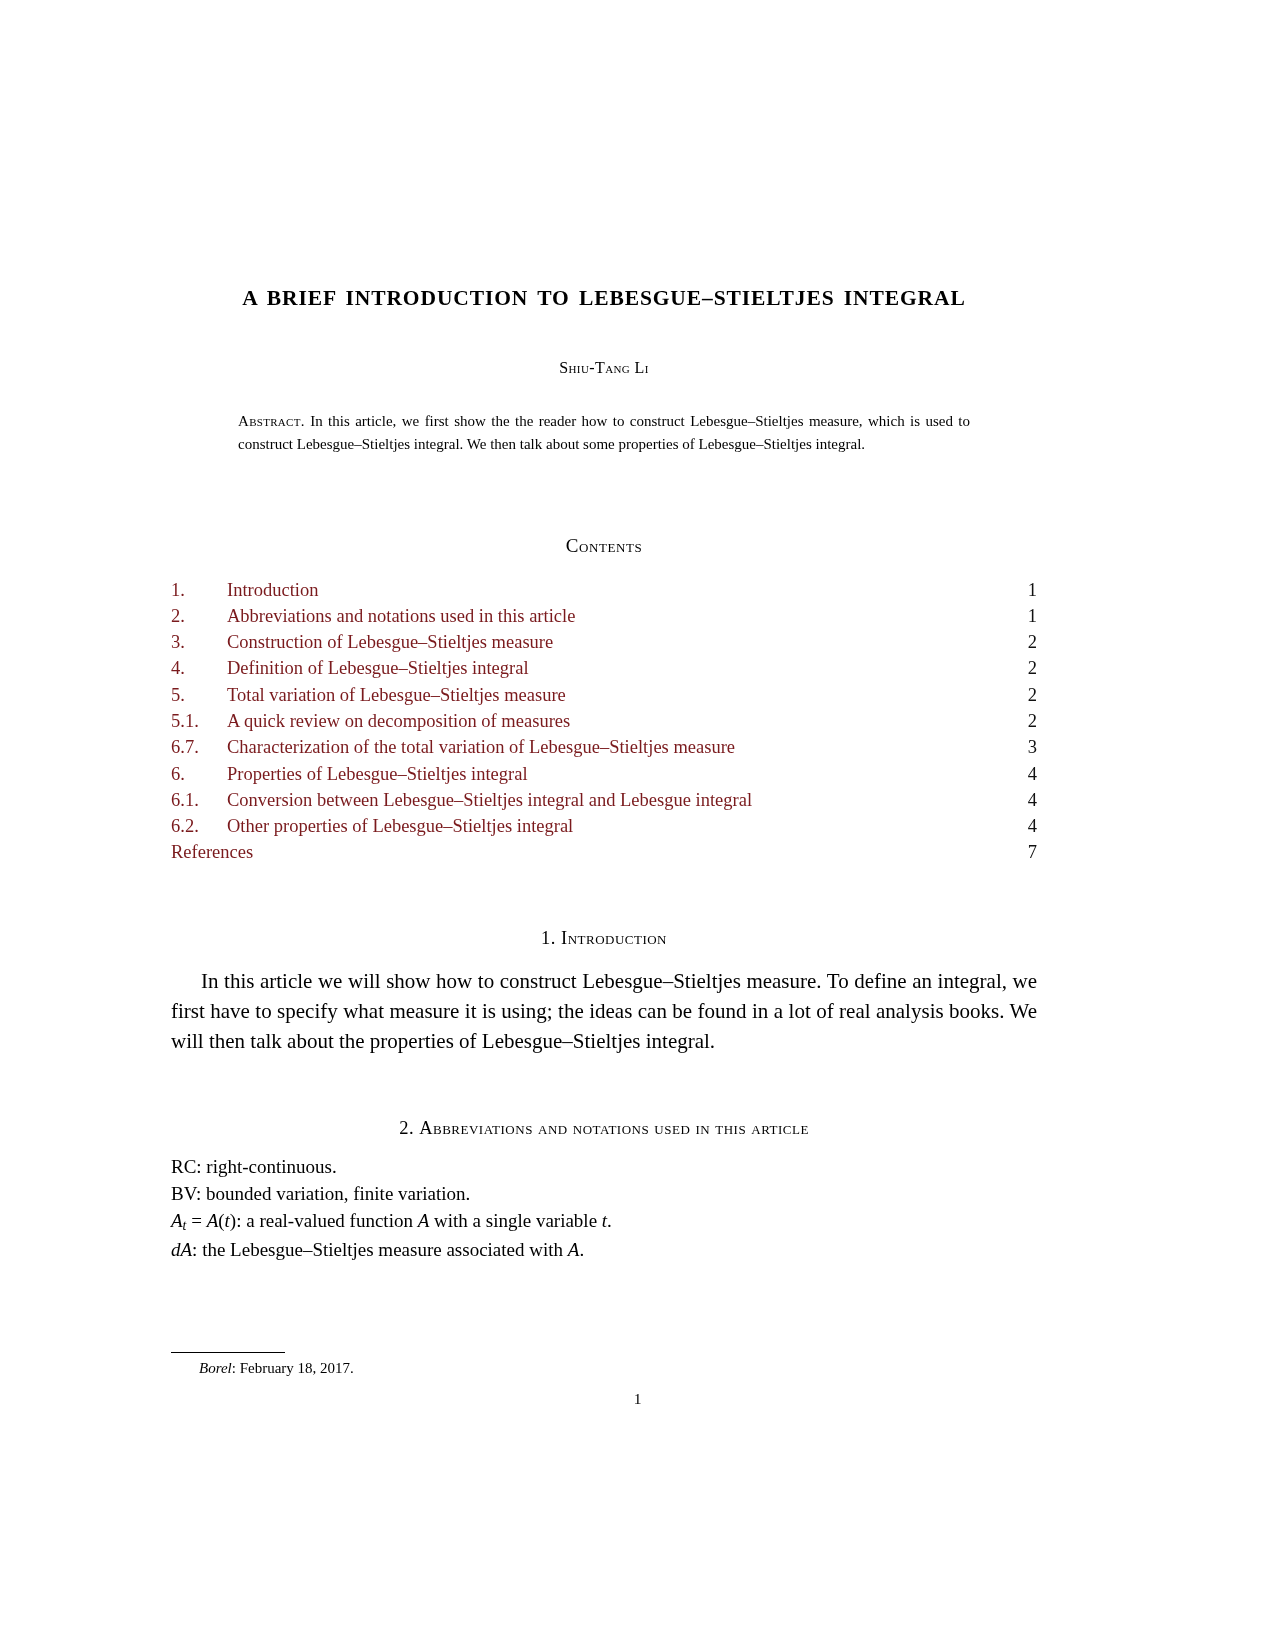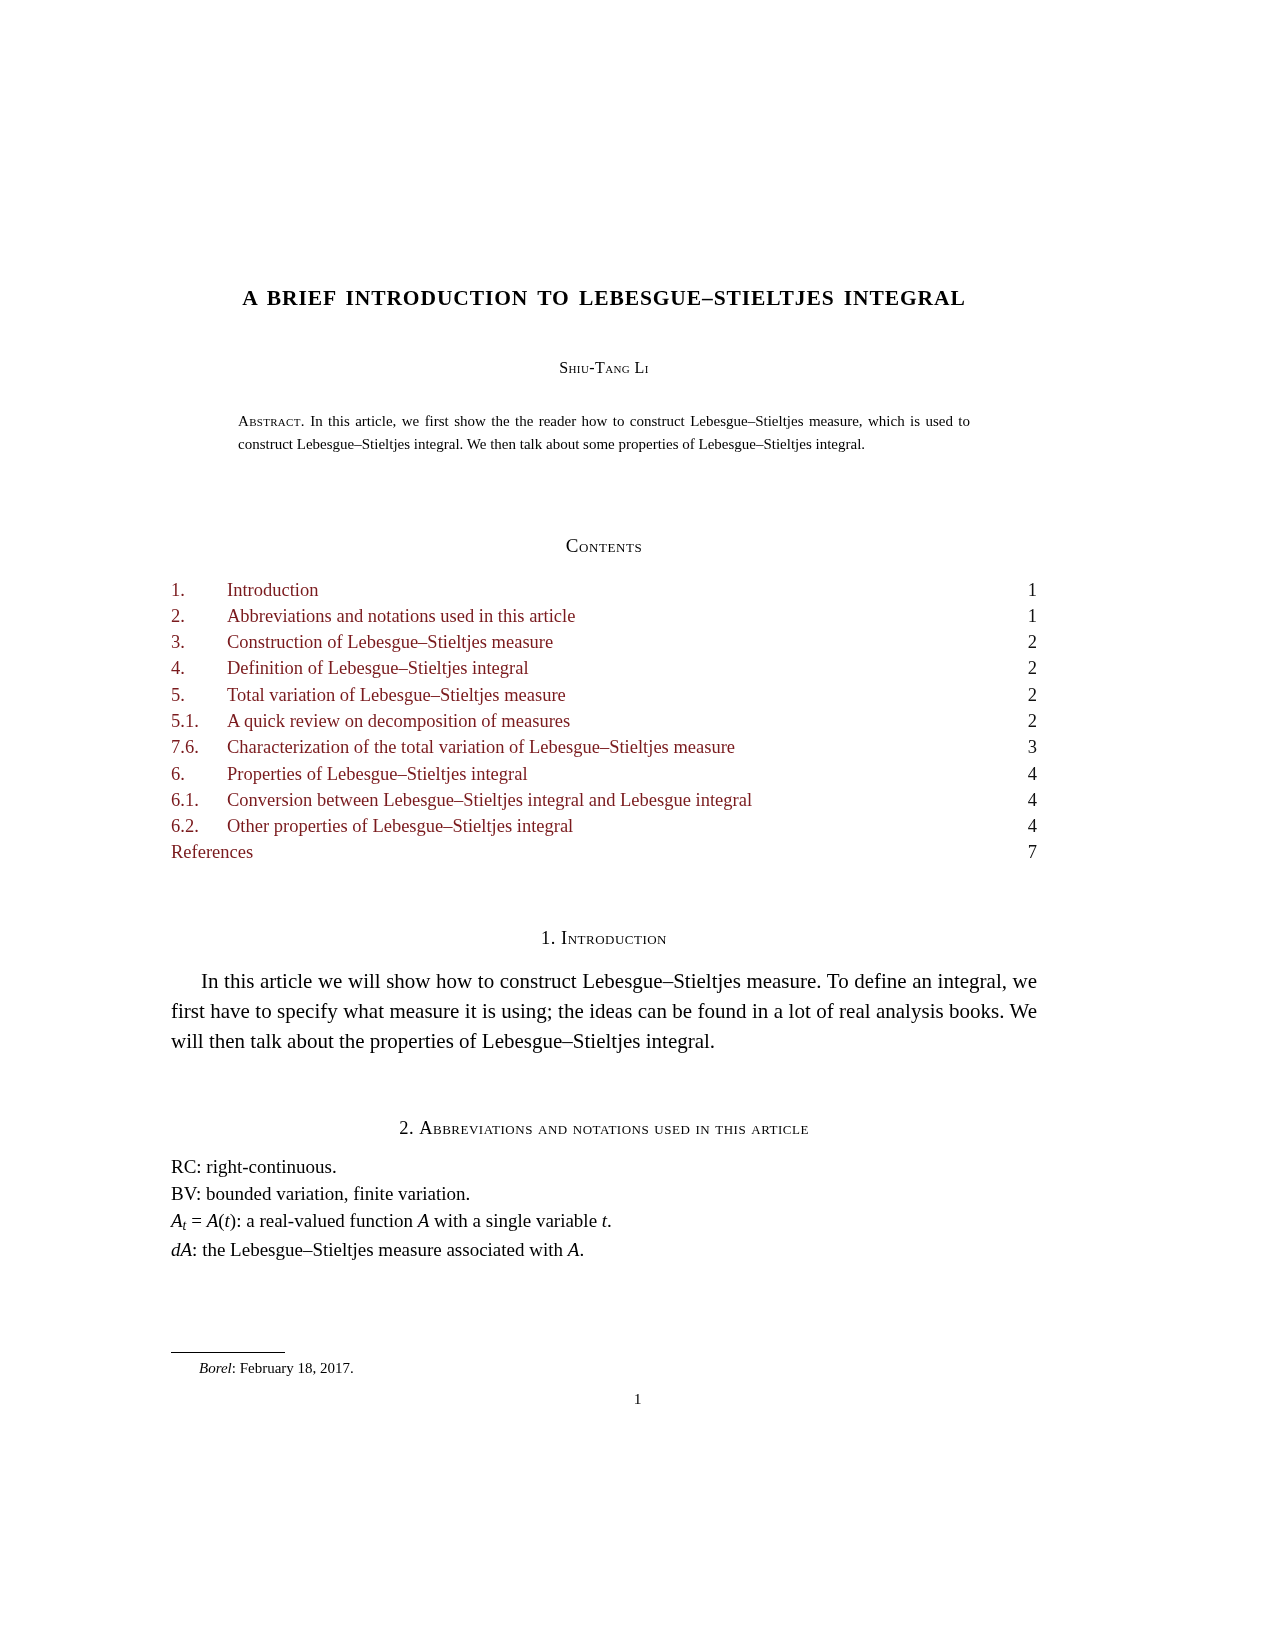--- a/index.html
+++ b/index.html
@@ -213,21 +213,21 @@
         <span class="toc-page">2</span>
       </div>
 
       <div class="toc-row">
         <span class="toc-num wide">5.1.</span>
         <span class="toc-label">A quick review on decomposition of measures</span>
         <span class="toc-page">2</span>
       </div>
 
       <div class="toc-row">
-        <span class="toc-num wide">7.6.</span>
+        <span class="toc-num wide">6.7.</span>
         <span class="toc-label">Characterization of the total variation of Lebesgue–Stieltjes measure</span>
         <span class="toc-page">3</span>
       </div>
 
       <div class="toc-row">
         <span class="toc-num">6.</span>
         <span class="toc-label">Properties of Lebesgue–Stieltjes integral</span>
         <span class="toc-page">4</span>
       </div>
 

